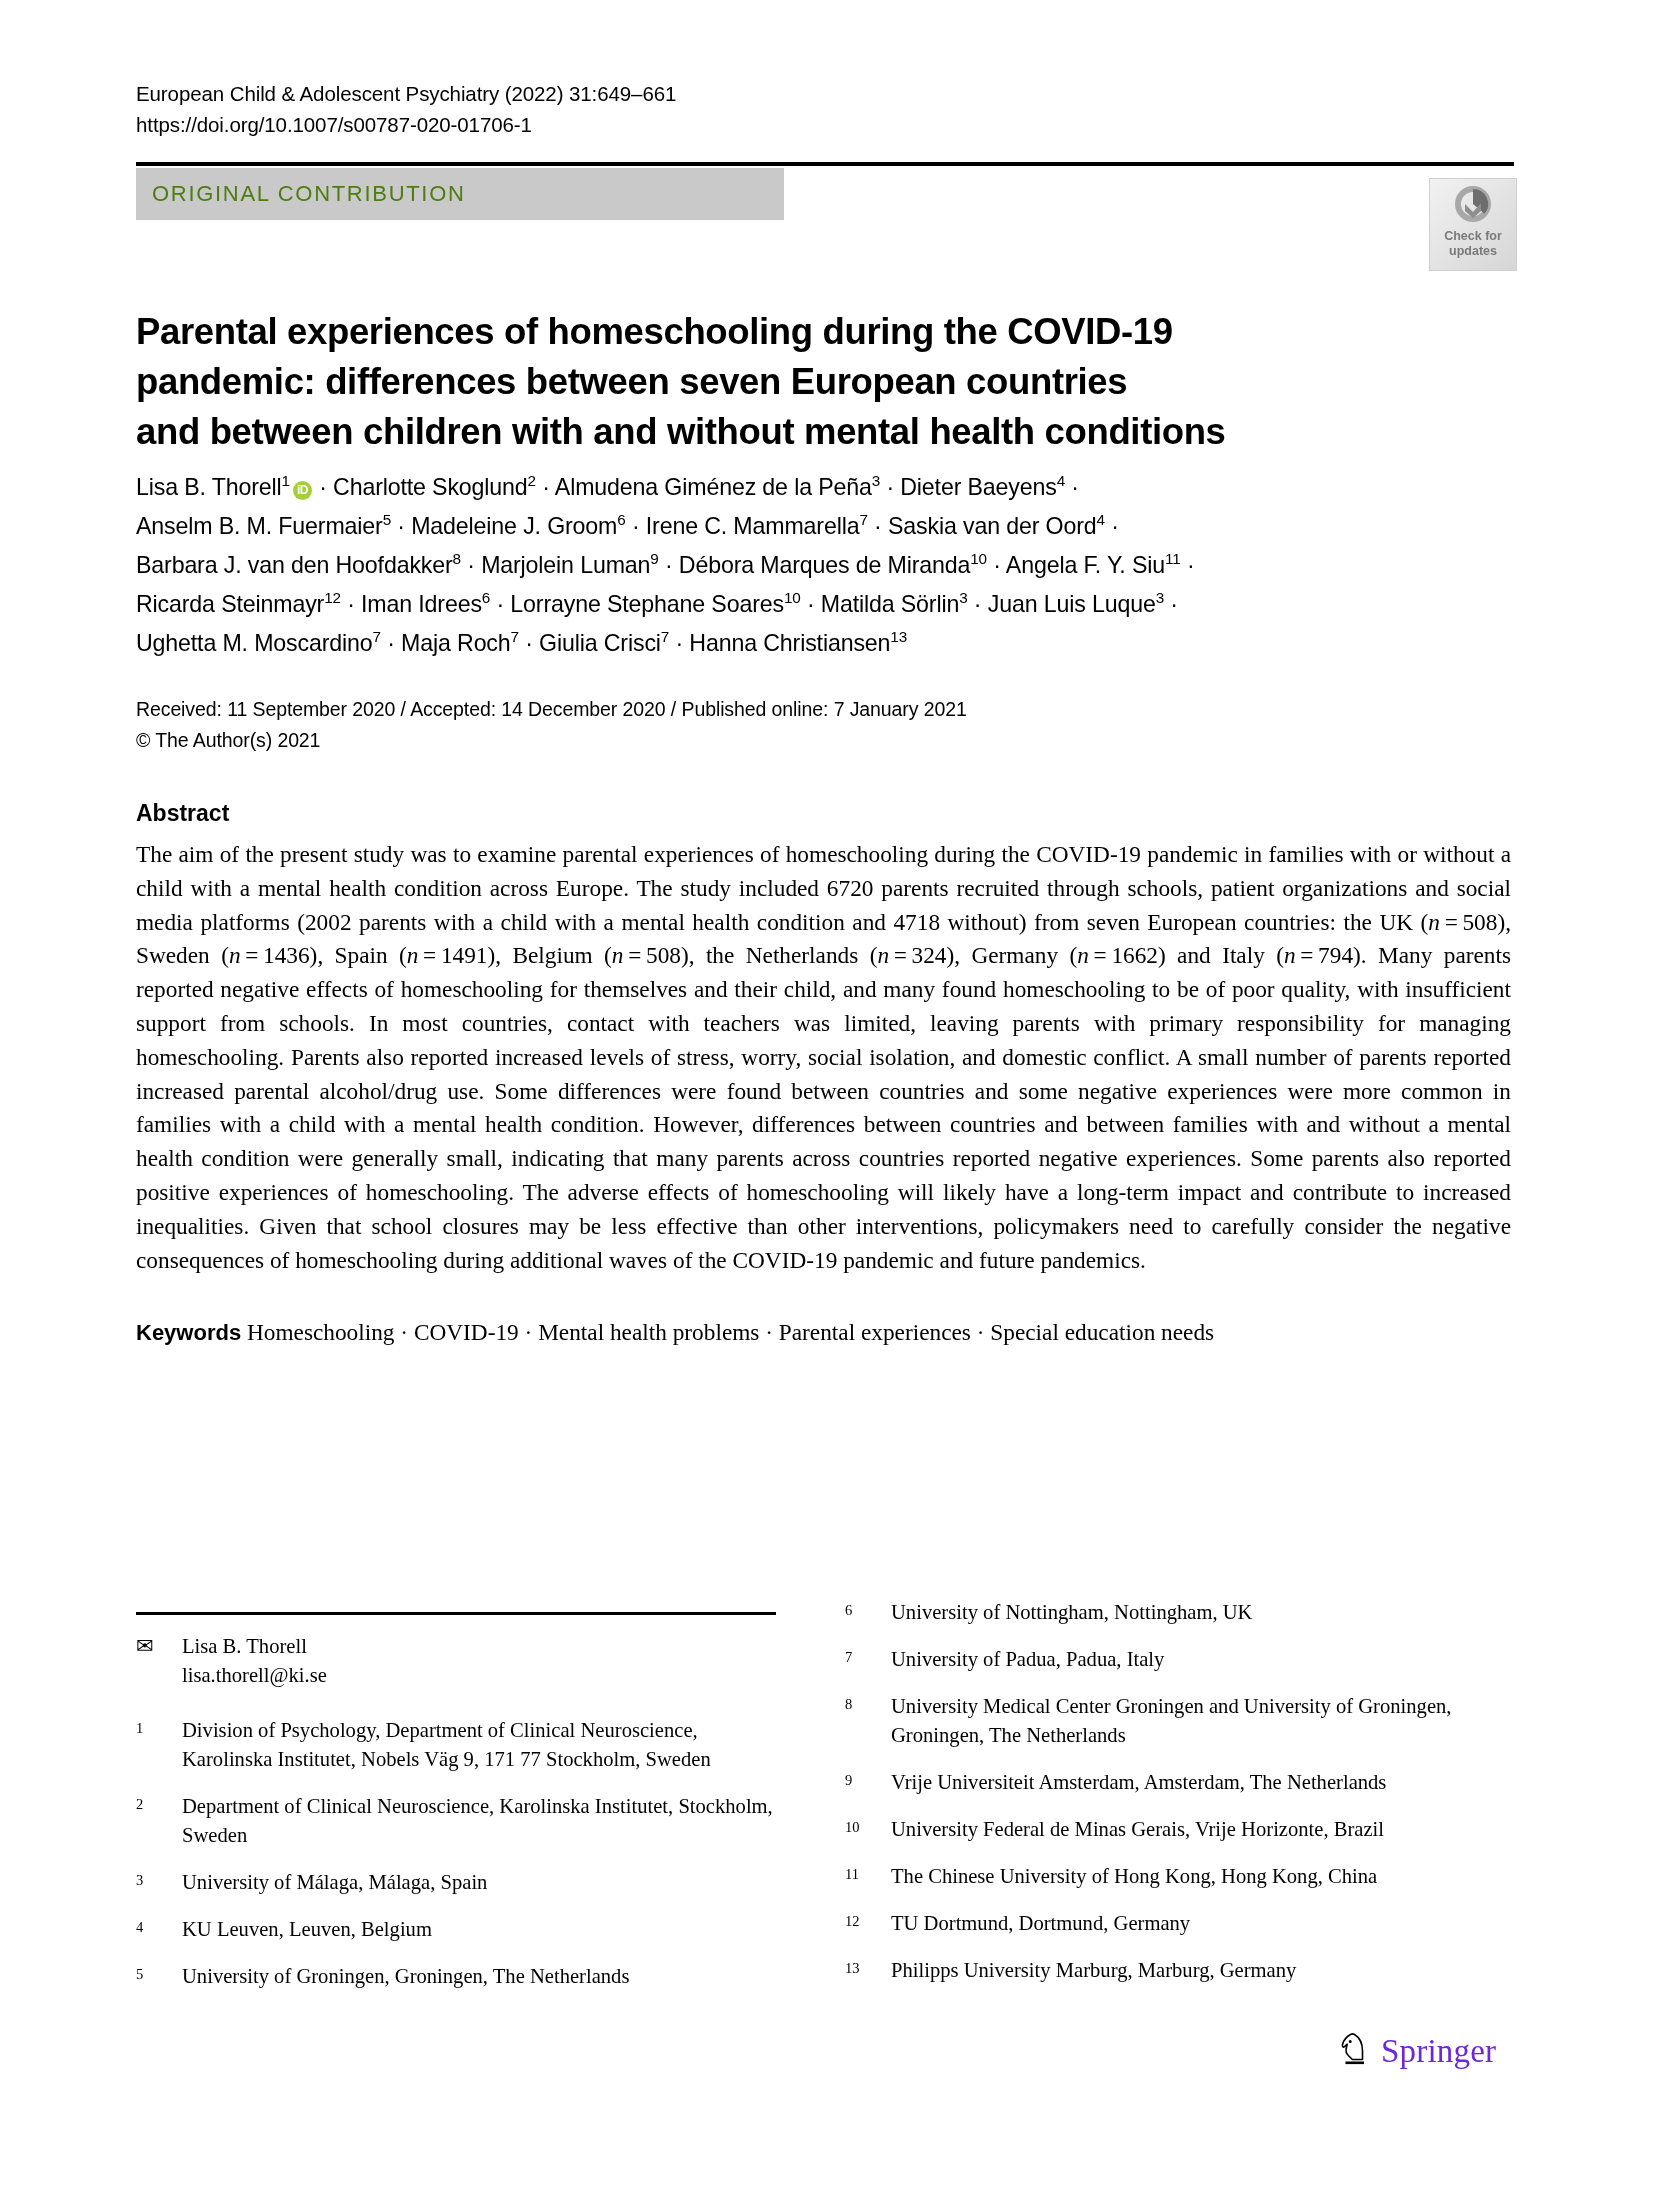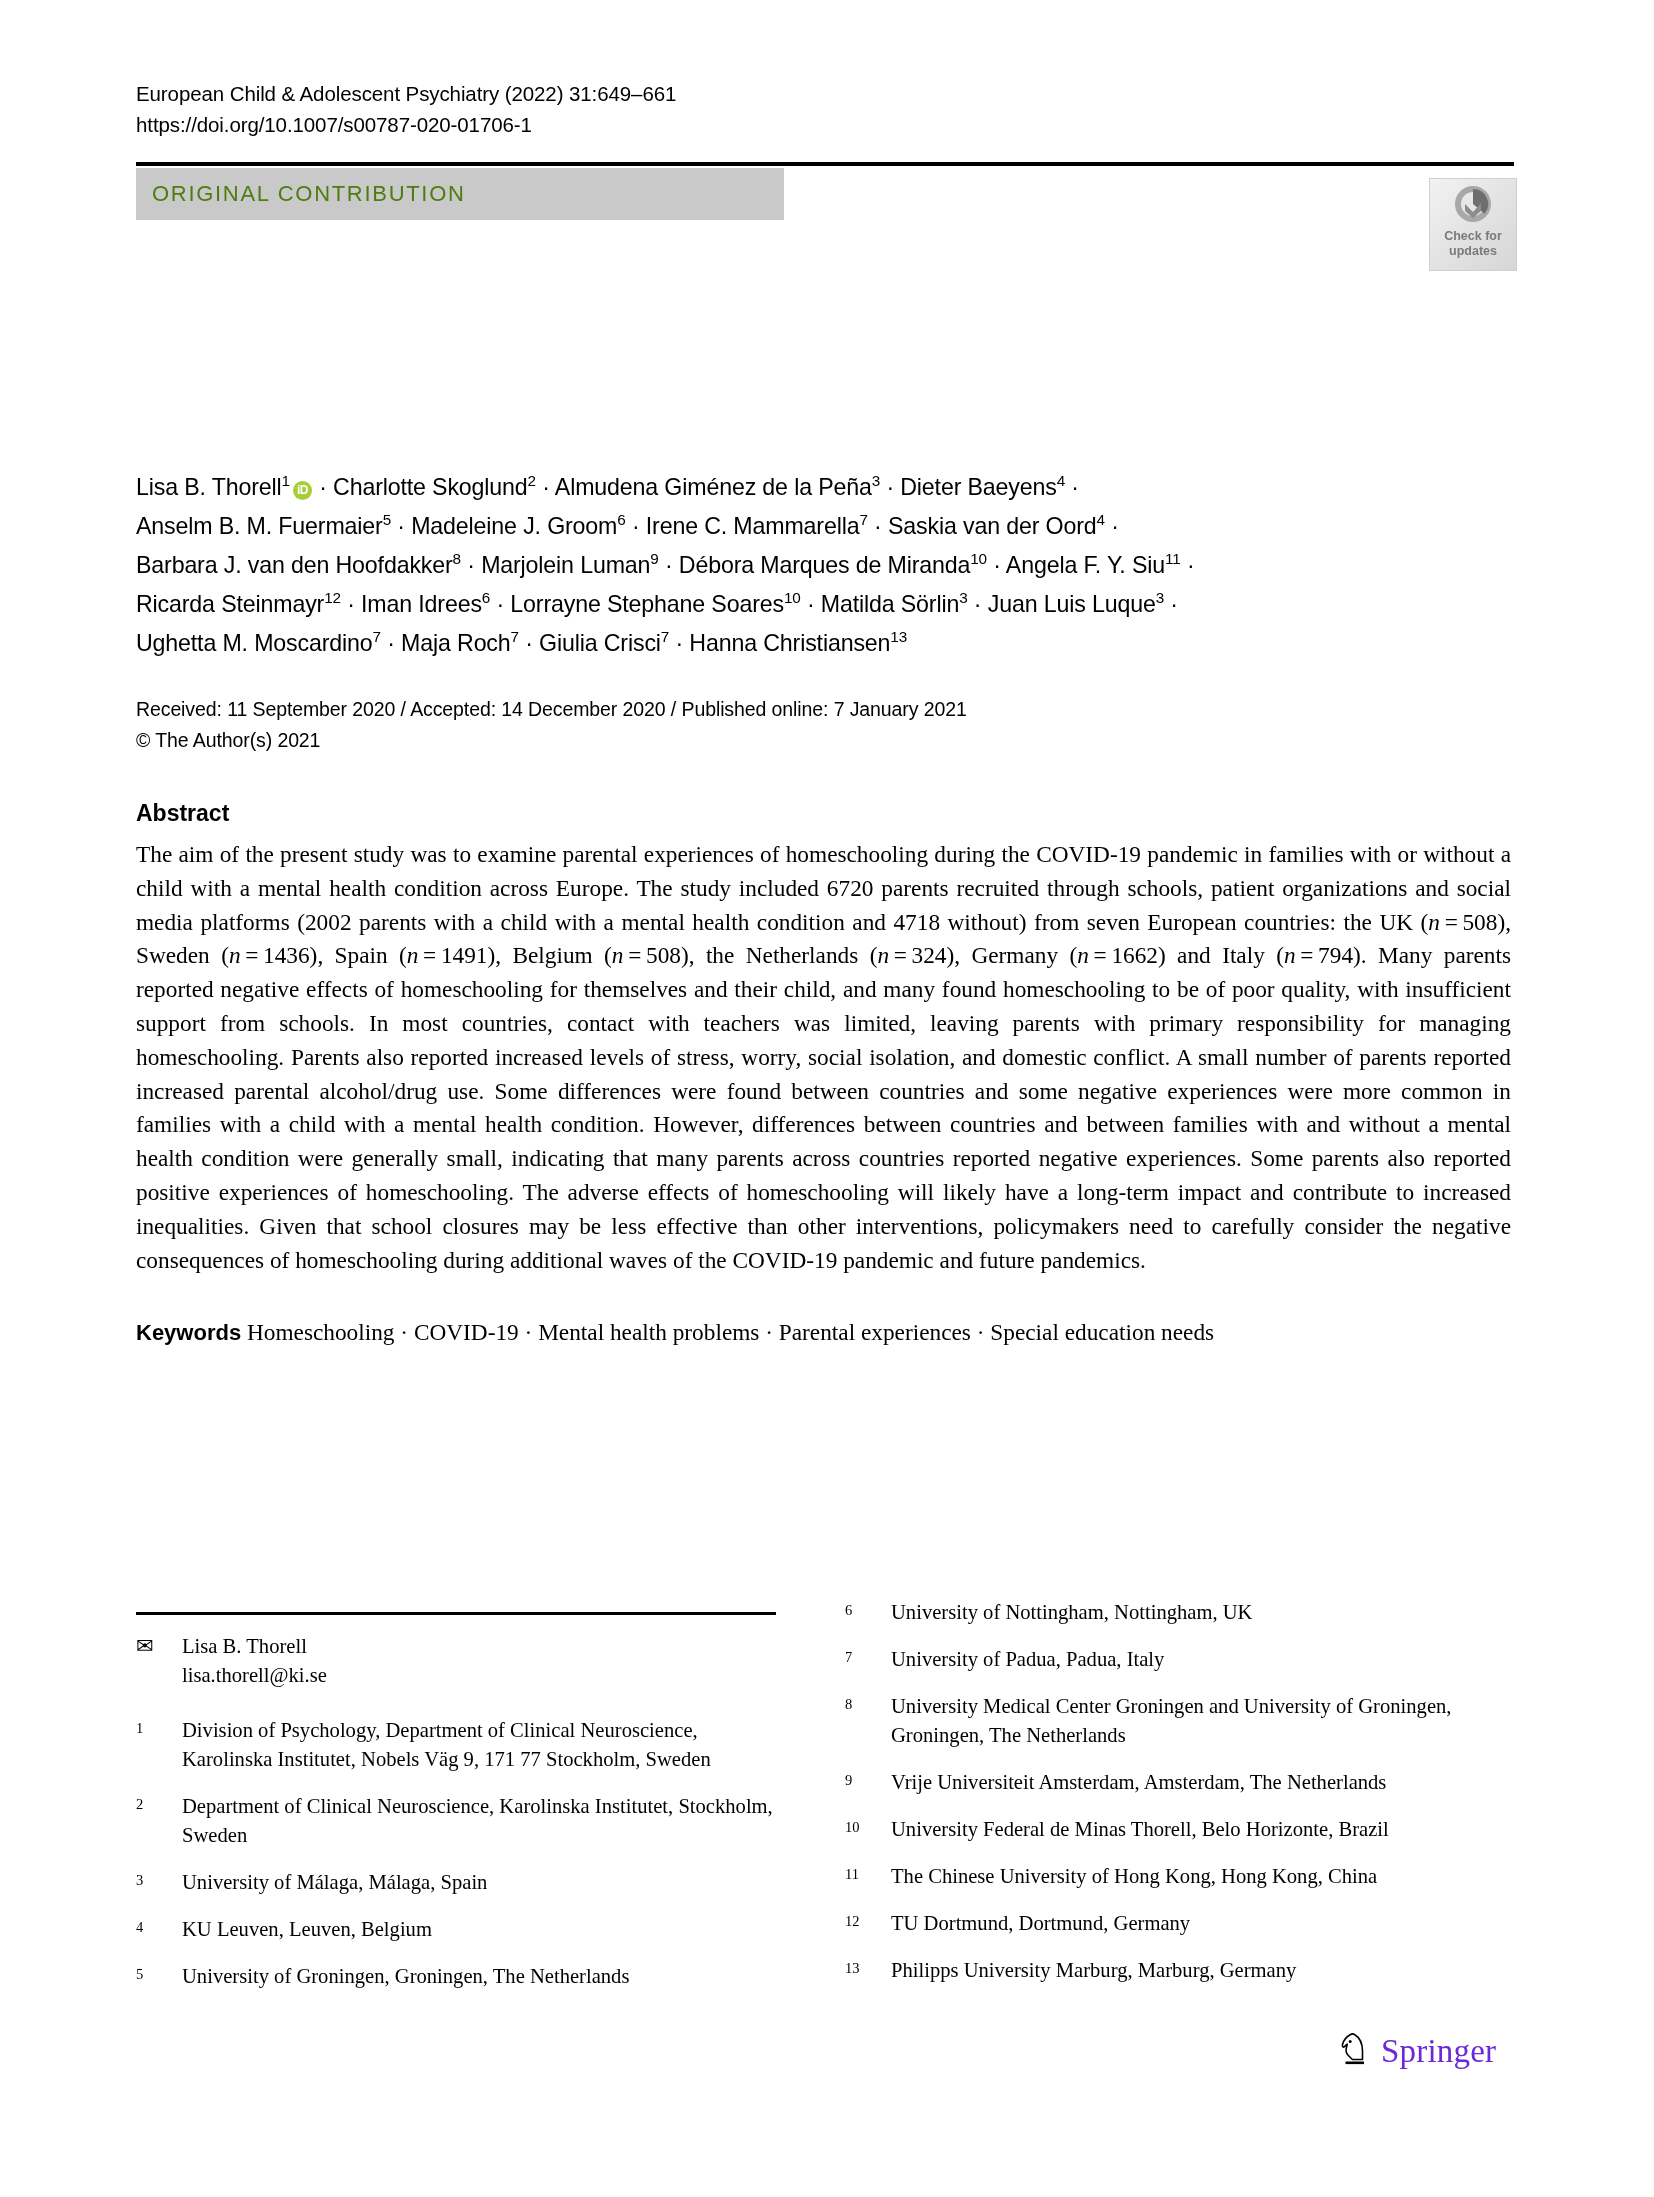--- a/index.html
+++ b/index.html
@@ -257,20 +257,25 @@
       <svg width="44" height="40" viewBox="0 0 44 40" aria-hidden="true">
         <circle cx="22" cy="20" r="15" fill="none" stroke="#a8a8a8" stroke-width="6"></circle>
         <path d="M22 5 A15 15 0 0 1 33.5 29.8 L22 20 Z" fill="#6e6e6e"></path>
         <path d="M14 20 L22 28 L30 19 L30 27 L22 34 L14 27 Z" fill="#8d8d8d"></path>
       </svg>
     </span>
     <span class="cap">Check for</span>
     <span class="cap">updates</span>
   </div>
 
+  <h1 class="title">
+    <span>Parental experiences of homeschooling during the COVID-19</span><br>
+    <span>pandemic: differences between seven European countries</span><br>
+    <span>and between children with and without mental health conditions</span>
+  </h1>
 
   <div class="authors">
     <div>
       <span>Lisa B. Thorell</span><sup>1</sup><span class="orcid">iD</span>
       <span>· Charlotte Skoglund</span><sup>2</sup>
       <span>· Almudena Giménez de la Peña</span><sup>3</sup>
       <span>· Dieter Baeyens</span><sup>4</sup>
       <span>·</span>
     </div>
     <div>
@@ -357,21 +362,21 @@
     <div class="foot-item">
       <span class="foot-marker">8</span>
       <span class="foot-text">University Medical Center Groningen and University of Groningen, Groningen, The Netherlands</span>
     </div>
     <div class="foot-item">
       <span class="foot-marker">9</span>
       <span class="foot-text">Vrije Universiteit Amsterdam, Amsterdam, The Netherlands</span>
     </div>
     <div class="foot-item">
       <span class="foot-marker">10</span>
-      <span class="foot-text">University Federal de Minas Thorell, Belo Horizonte, Brazil</span>
+      <span class="foot-text">University Federal de Minas Gerais, Vrije Horizonte, Brazil</span>
     </div>
     <div class="foot-item">
       <span class="foot-marker">11</span>
       <span class="foot-text">The Chinese University of Hong Kong, Hong Kong, China</span>
     </div>
     <div class="foot-item">
       <span class="foot-marker">12</span>
       <span class="foot-text">TU Dortmund, Dortmund, Germany</span>
     </div>
     <div class="foot-item">

